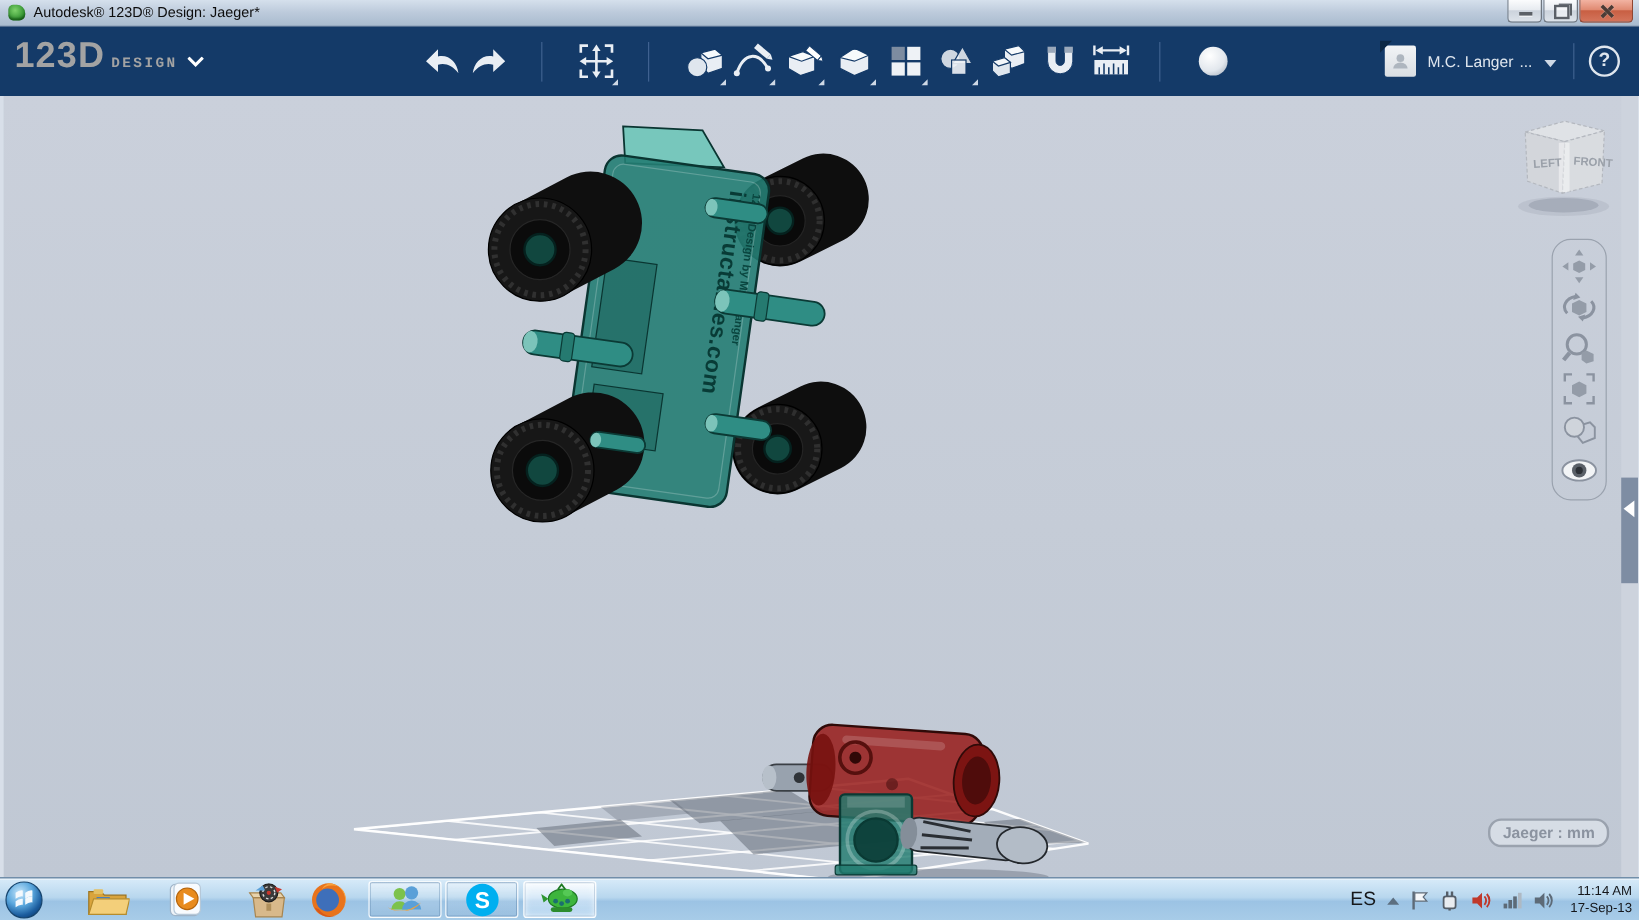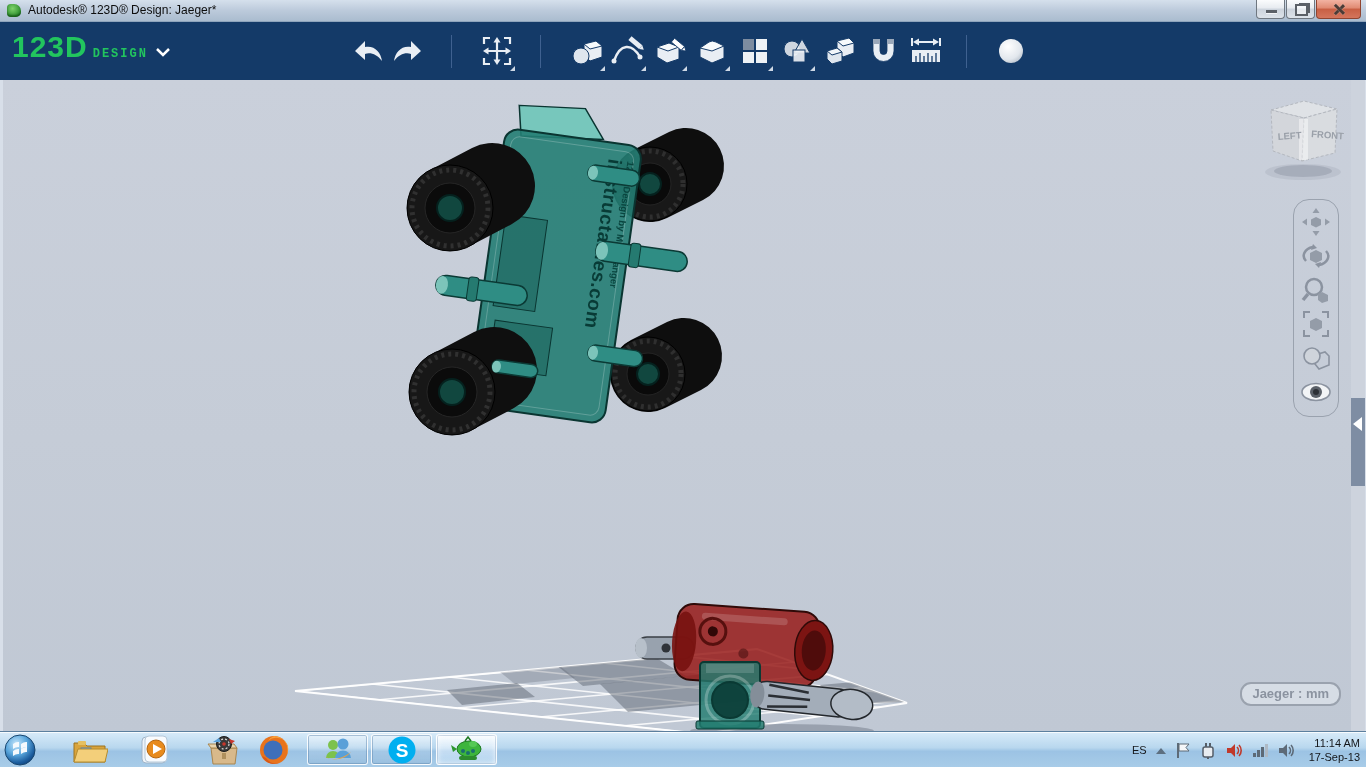--- a/index.html
+++ b/index.html
@@ -21,21 +21,21 @@
   .wb.min,.wb.max { width:29px; }
   .wb.close { width:45px; background:linear-gradient(#f2b3a2,#e08a72 45%,#c85f43 50%,#d4755c); border-color:#8f4531; }
   .wb.min::after { content:""; position:absolute; left:9px; bottom:5px; width:11px; height:3px; background:#5b6067; box-shadow:0 1px 0 rgba(255,255,255,.7); }
   .wb.max::after { content:""; position:absolute; left:8px; top:4px; width:9px; height:8px; border:2px solid #5b6067; background:rgba(255,255,255,.5); box-shadow:3px -2px 0 -1px #5b6067; }
   .wb.close::before,.wb.close::after { content:""; position:absolute; left:16px; top:3px; width:2.5px; height:13px; background:#4c3b35; box-shadow:0 0 1px rgba(255,255,255,.6); }
   .wb.close::before { transform:translateX(5px) rotate(45deg); }
   .wb.close::after { transform:translateX(5px) rotate(-45deg); }
 
   
   .ribbon { position:absolute; left:0; top:22px; width:1366px; height:58px; background:#143a68; }
-  .brand { position:absolute; left:12px; top:8px; color:#22c55e; display:flex; align-items:baseline; cursor:pointer; }
+  .brand { position:absolute; left:12px; top:8px; color:#a3a3a3; display:flex; align-items:baseline; cursor:pointer; }
   .brand .logo { font-size:30px; font-weight:bold; letter-spacing:1px; }
   .brand .sub { font-size:12px; letter-spacing:2px; margin-left:5px; font-weight:bold;font-family:Liberation Mono, monospace; }
   .brand svg { margin-left:8px; }
   .tbtn { position:absolute; top:6px; width:42px; height:46px; display:flex; align-items:center; justify-content:center; cursor:pointer; }
   .tbtn.dd::after { content:""; position:absolute; right:3px; bottom:3px;
     border-left:5px solid transparent; border-bottom:5px solid #cfd9e6; }
   .vsep { position:absolute; top:13px; width:1px; height:33px; background:#3f6190; }
   .userbox { position:absolute; right:0; top:0; height:58px; display:flex; align-items:center; color:#dfe6ee; }
   .avatar { position:relative; width:26px; height:26px; background:linear-gradient(#f2f4f6,#d9dee3); border-radius:2px; margin-right:10px; display:flex; align-items:center; justify-content:center; }
   .avatar::before { content:""; position:absolute; left:-4px; top:-4px; border-top:10px solid #0d2844; border-right:10px solid transparent; }
@@ -65,21 +65,21 @@
   .taskbar { position:absolute; left:0; bottom:0; width:1366px; height:36px;
     background:linear-gradient(#d8ebf9, #b8d7ee 45%, #9cc3e4 55%, #a8cce8);
     border-top:1px solid #5c7f9e; box-shadow:inset 0 1px 0 rgba(255,255,255,.8); }
   .tk { position:absolute; cursor:pointer; }
   .appframe { position:absolute; top:2px; width:61px; height:31px; border:1px solid rgba(255,255,255,.85);
     border-radius:3px; background:linear-gradient(rgba(255,255,255,.45), rgba(255,255,255,.12) 50%, rgba(120,160,200,.25));
     box-shadow:inset 0 0 0 1px rgba(90,130,170,.45); display:flex; align-items:center; justify-content:center; cursor:pointer; }
   .appframe.active { background:linear-gradient(rgba(255,255,255,.85), rgba(235,245,255,.55) 50%, rgba(190,220,245,.6));
     box-shadow:inset 0 0 6px rgba(255,255,255,.9), inset 0 0 0 1px rgba(90,130,170,.5); }
   .tray { position:absolute; right:6px; top:0; height:36px; display:flex; align-items:center; gap:9px; }
-  .tray .lang { font-size:11px; color:#16181b; padding-bottom:1px; }
+  .tray .lang { font-size:16px; color:#16181b; padding-bottom:1px; }
   .tray .hidearrow { width:0; height:0; border-left:5px solid transparent; border-right:5px solid transparent; border-bottom:6px solid #5d6f80; margin-top:2px; cursor:pointer; }
   .clock { text-align:right; font-size:11px; color:#14161a; line-height:1.3; margin-left:4px; cursor:pointer; }
 </style>
 </head>
 <body>
 
 <div class="stage">
 
   <div class="titlebar">
     <div class="app-ico"></div>
@@ -223,20 +223,35 @@
             <radialGradient id="sph" cx="38%" cy="32%" r="75%">
               <stop offset="0%" stop-color="#ffffff"></stop>
               <stop offset="70%" stop-color="#e2e7ed"></stop>
               <stop offset="100%" stop-color="#b9c2cd"></stop>
             </radialGradient>
           </defs>
         <circle cx="16" cy="16" r="12" fill="url(#sph)"></circle>
       </svg>
     </div>
 
+    <div class="userbox">
+      <div class="avatar">
+        <svg width="16" height="16">
+            <circle cx="8" cy="5.5" r="3.2" fill="#aeb6bf"></circle>
+            <path d="M2 14 a6 5 0 0 1 12 0 Z" fill="#aeb6bf"></path>
+          </svg>
+      </div>
+      <span class="uname">M.C. Langer</span>
+      <span class="usuffix">...</span>
+      <span class="caret"></span>
+      <span class="helpsep"></span>
+      <div class="helpbtn">
+          <span>?</span>
+        </div>
+    </div>
   </div>
 
   <div class="canvas">
     <svg class="scene" viewBox="0 80 1366 651">
       <defs>
         <clipPath id="gridclip">
             <polygon points="295,691 757,649 907,703 703,734"></polygon>
           </clipPath>
       </defs>
 

